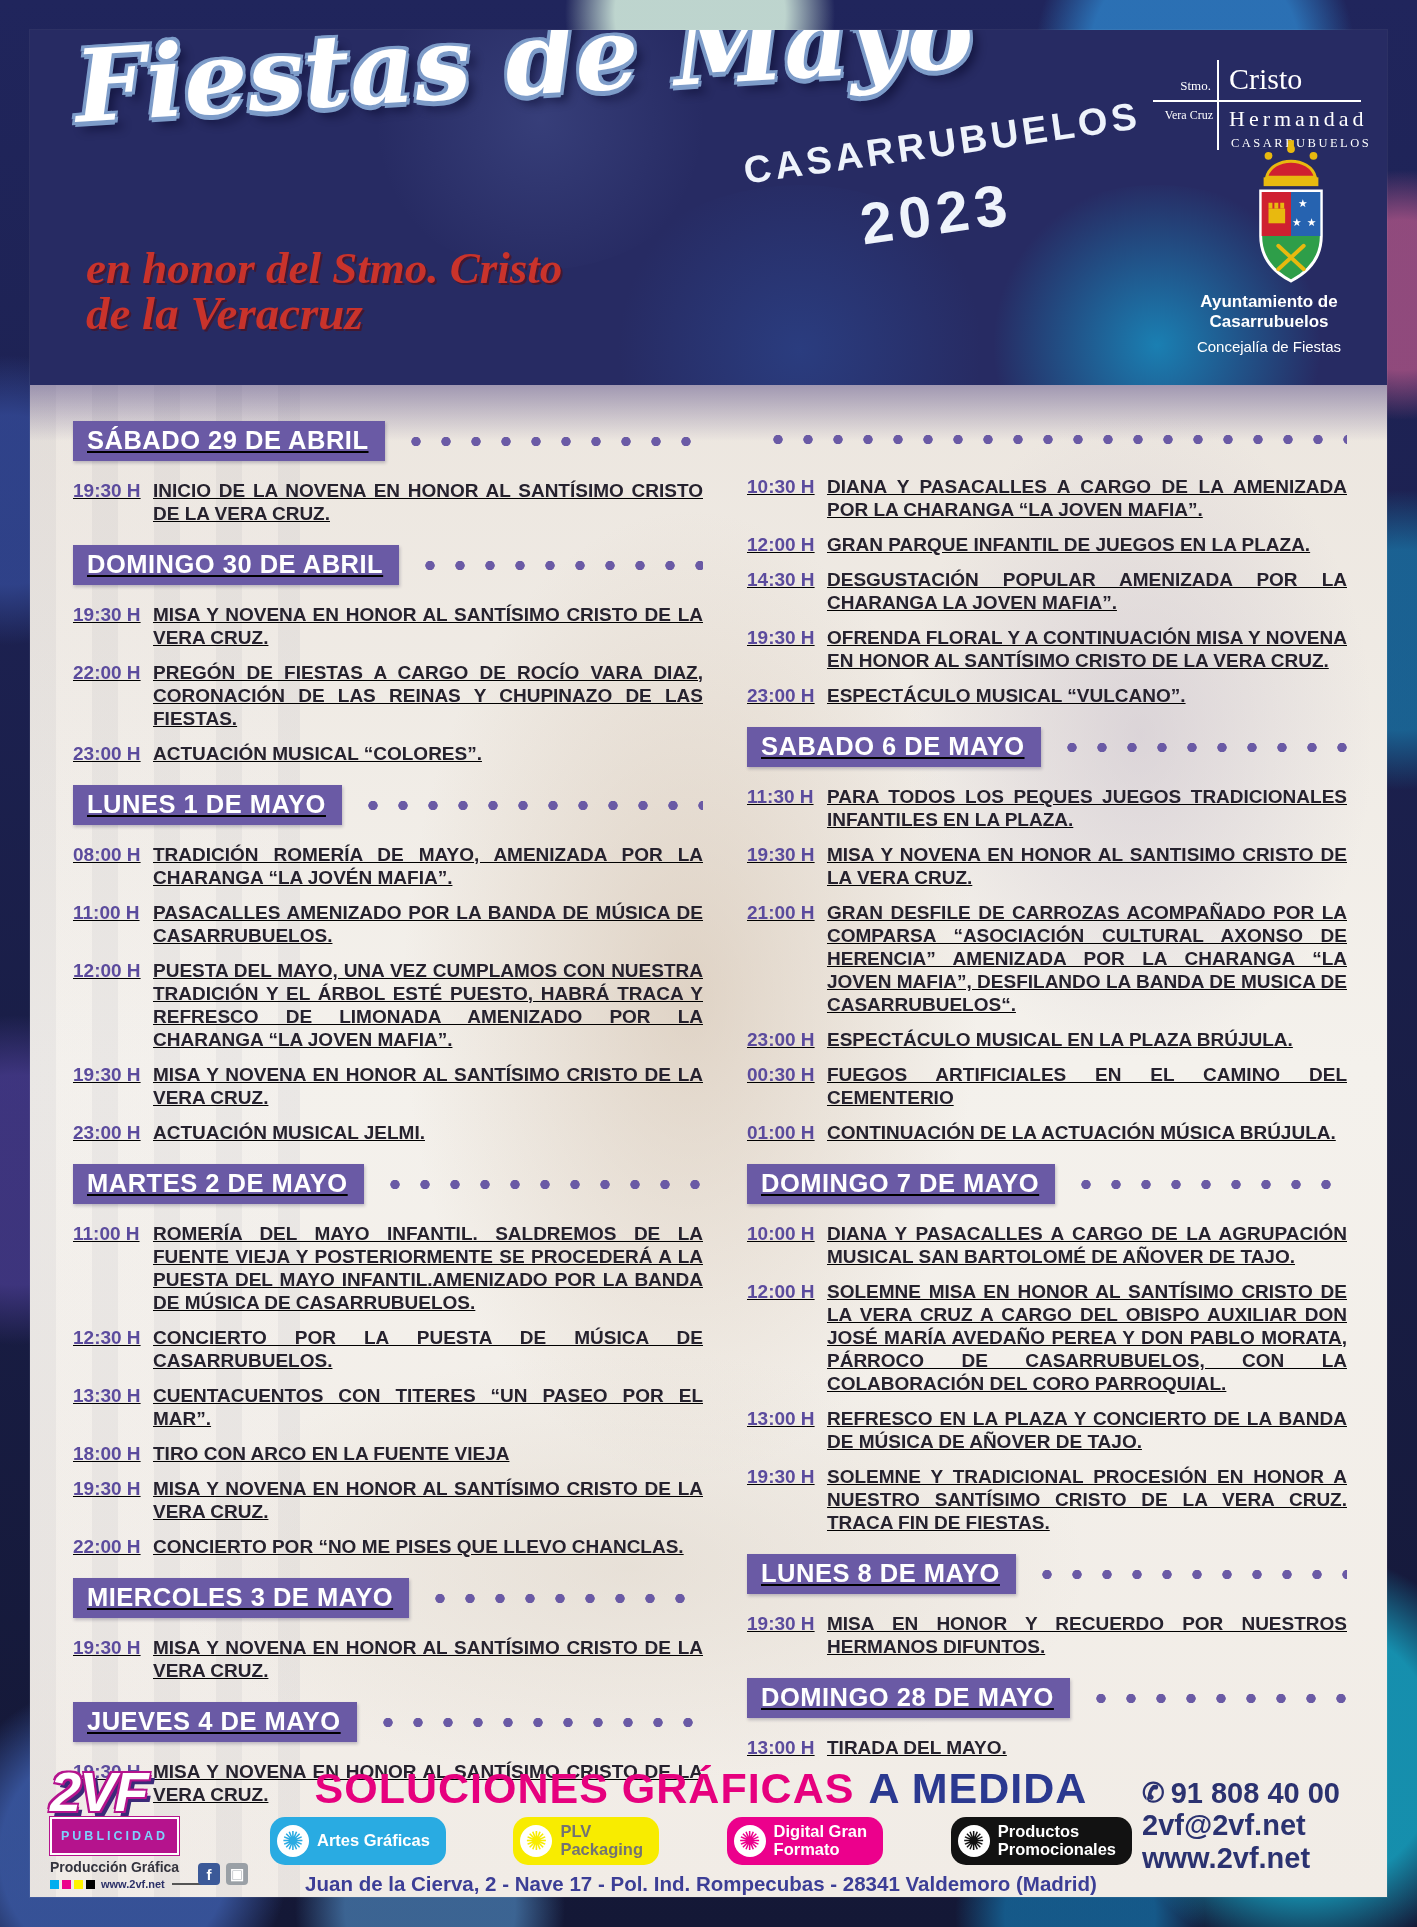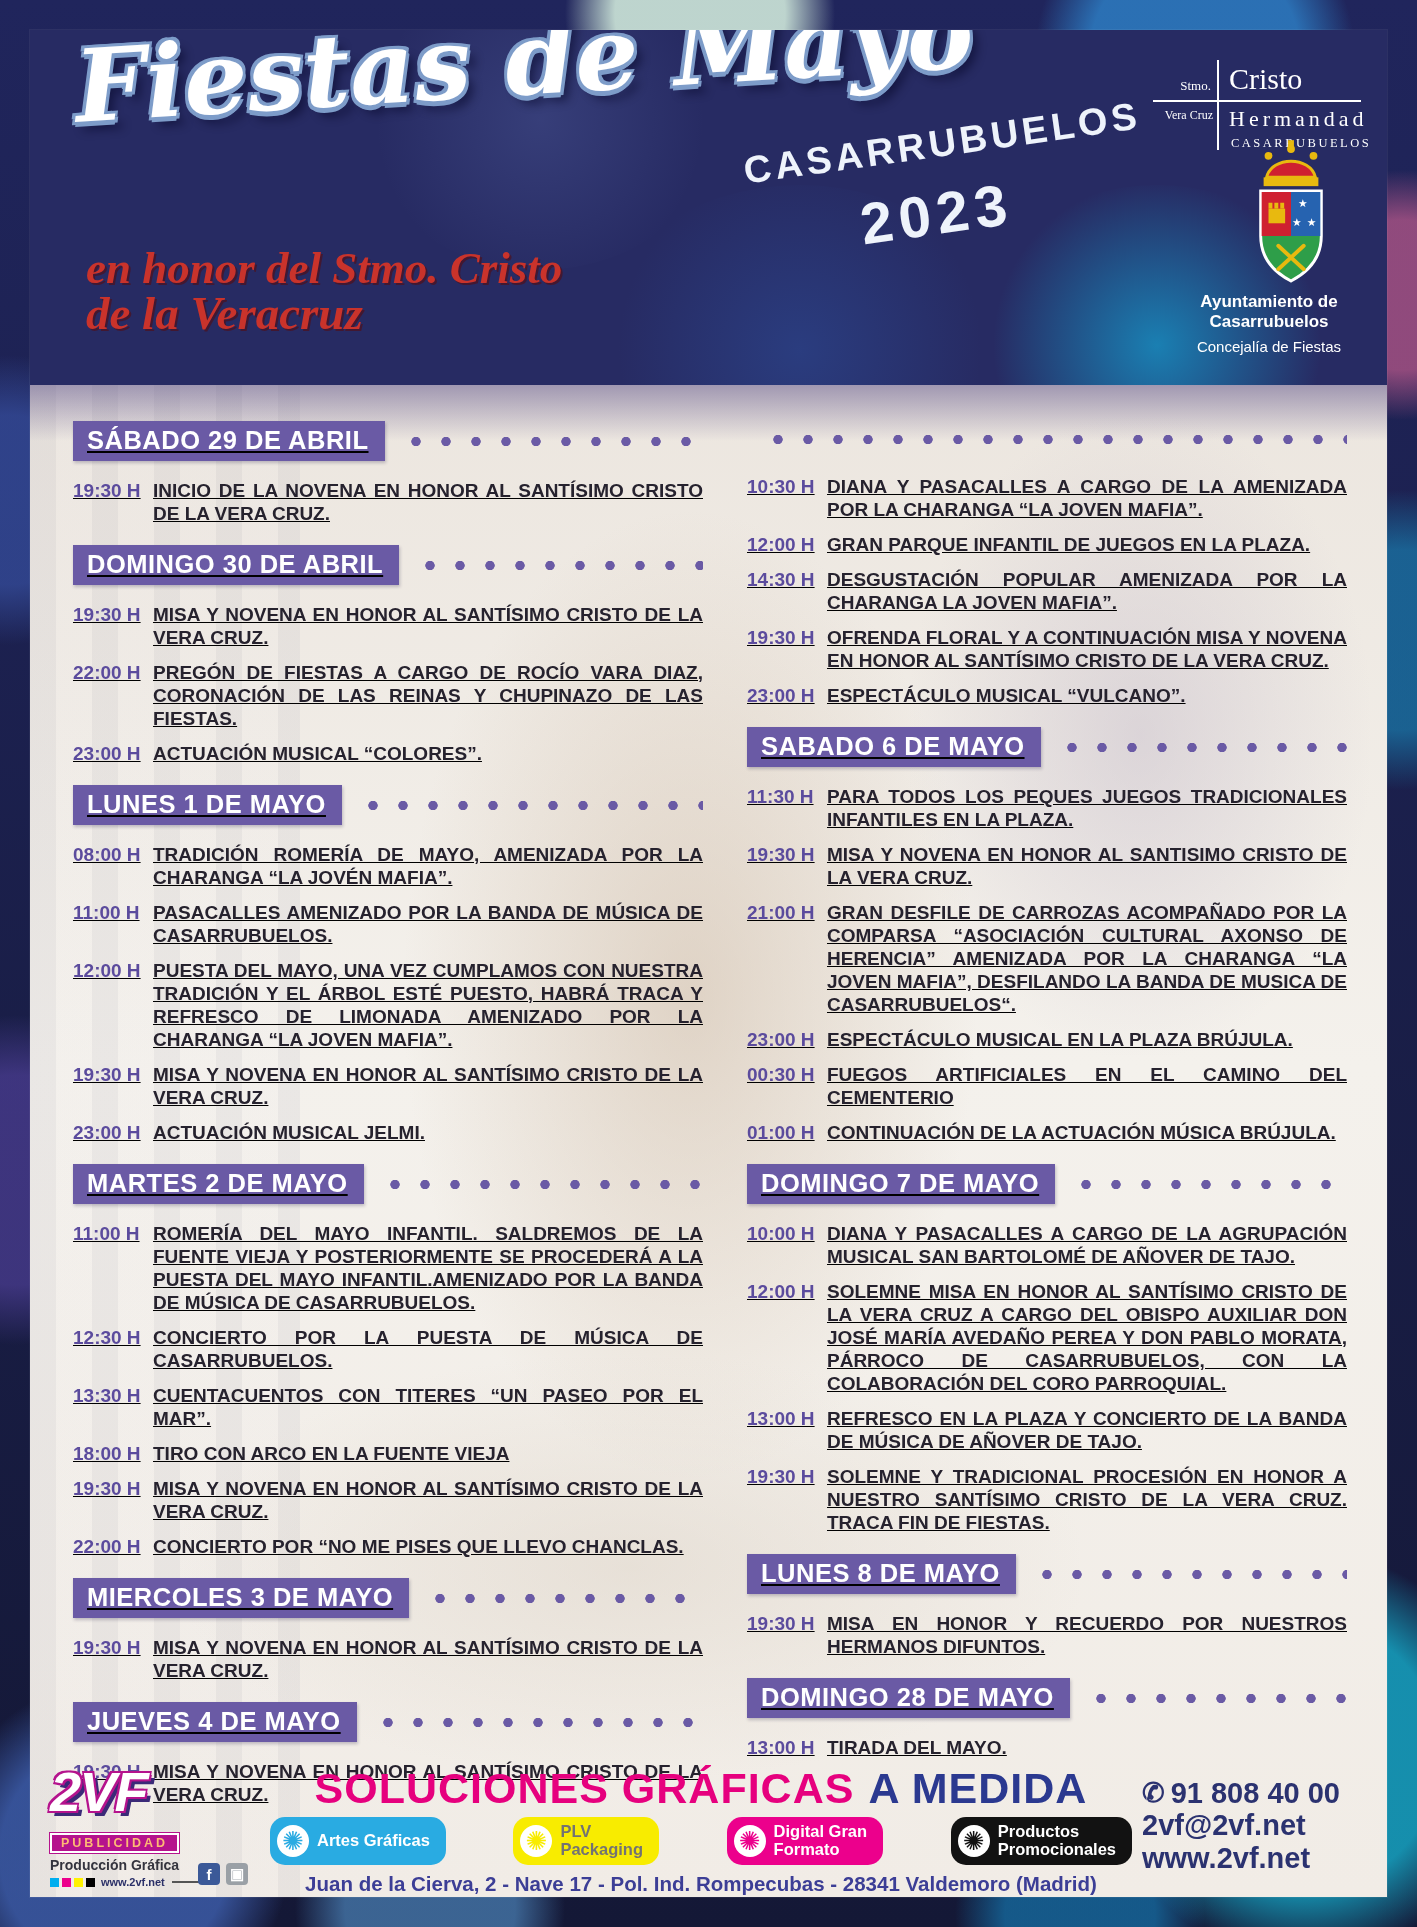--- a/index.html
+++ b/index.html
@@ -81,22 +81,22 @@
     background:radial-gradient(circle, #6a5aa5 4.4px, rgba(0,0,0,0) 5px) left center / 30px 11px repeat-x;}
   .event{display:flex;}
   .event + .event{margin-top:12px;}
   .time{flex:0 0 80px;font-size:19px;font-weight:700;color:#5b4b9d;line-height:23px;}
   .desc{flex:1;font-size:19px;font-weight:700;color:#26222e;line-height:23px;text-align:justify;}
   
   .footer{position:absolute;left:20px;right:13px;bottom:8px;height:122px;display:flex;align-items:flex-start;}
   .f-logo{position:relative;width:210px;height:100%;}
   .f-2vf{font-style:italic;font-weight:900;font-size:56px;line-height:.9;color:#fff;letter-spacing:-2px;
     text-shadow:2px 2px 0 #b5138d,-2px -2px 0 #b5138d,2px -2px 0 #b5138d,-2px 2px 0 #b5138d,5px 5px 0 #3b2a78;}
-  .f-pub{margin-top:16px;width:fit-content;background:#b5138d;border:2px solid #fff;outline:1.5px solid #b5138d;
-    color:#fdba74;font-size:12.5px;font-weight:700;letter-spacing:3px;padding:1px 9px;}
+  .f-pub{margin-top:0;width:fit-content;background:#b5138d;border:2px solid #fff;outline:1.5px solid #b5138d;
+    color:#7dd3fc;font-size:12.5px;font-weight:700;letter-spacing:3px;padding:10px 9px;}
   .f-prod{margin-top:4px;font-size:14px;font-weight:700;color:#34343e;}
   .f-webrow{margin-top:3px;display:flex;align-items:center;gap:3px;}
   .sq{width:9px;height:9px;display:inline-block;}
   .f-websmall{font-size:11px;font-weight:700;color:#2b3068;margin-left:3px;}
   .f-line{flex:1;height:2px;background:#555;margin-left:4px;max-width:40px;}
   .f-social{position:absolute;left:148px;bottom:4px;display:flex;gap:6px;}
   .soc{width:22px;height:22px;border-radius:4px;color:#fff;font-weight:700;font-size:15px;
     display:flex;align-items:center;justify-content:center;}
   .soc-fb{background:#3b5998;}
   .soc-other{background:#9aa0a6;}

